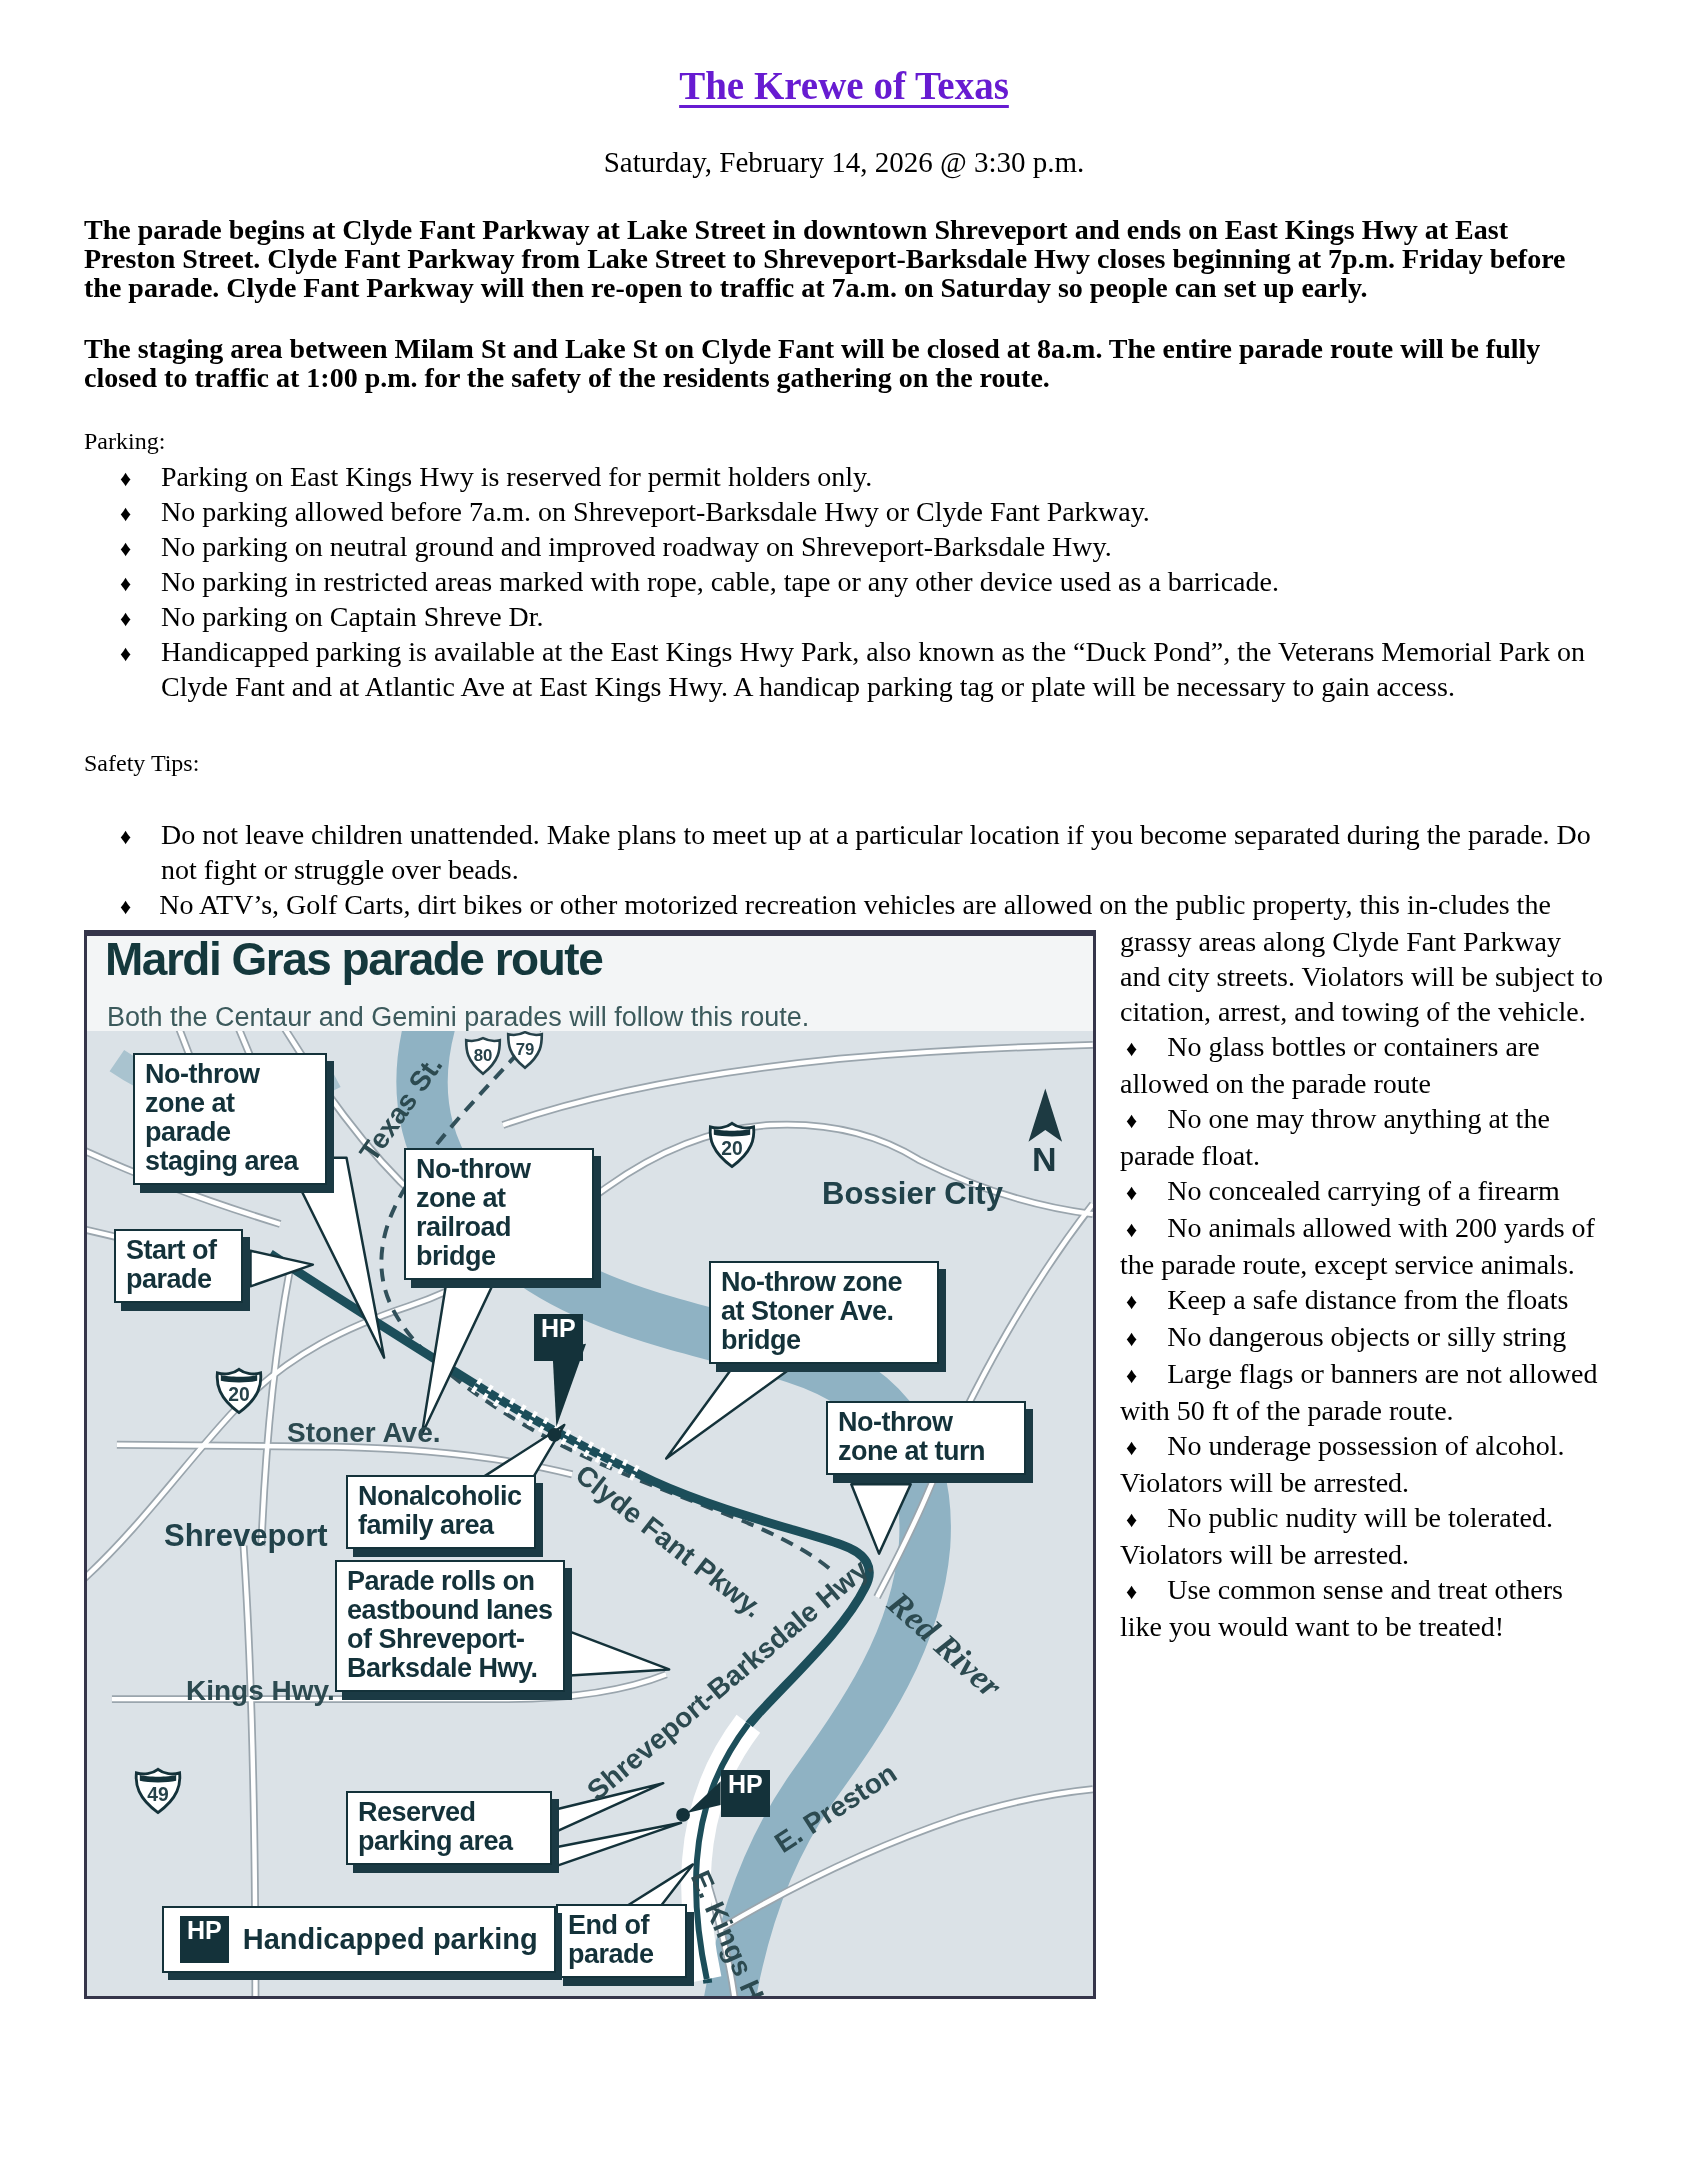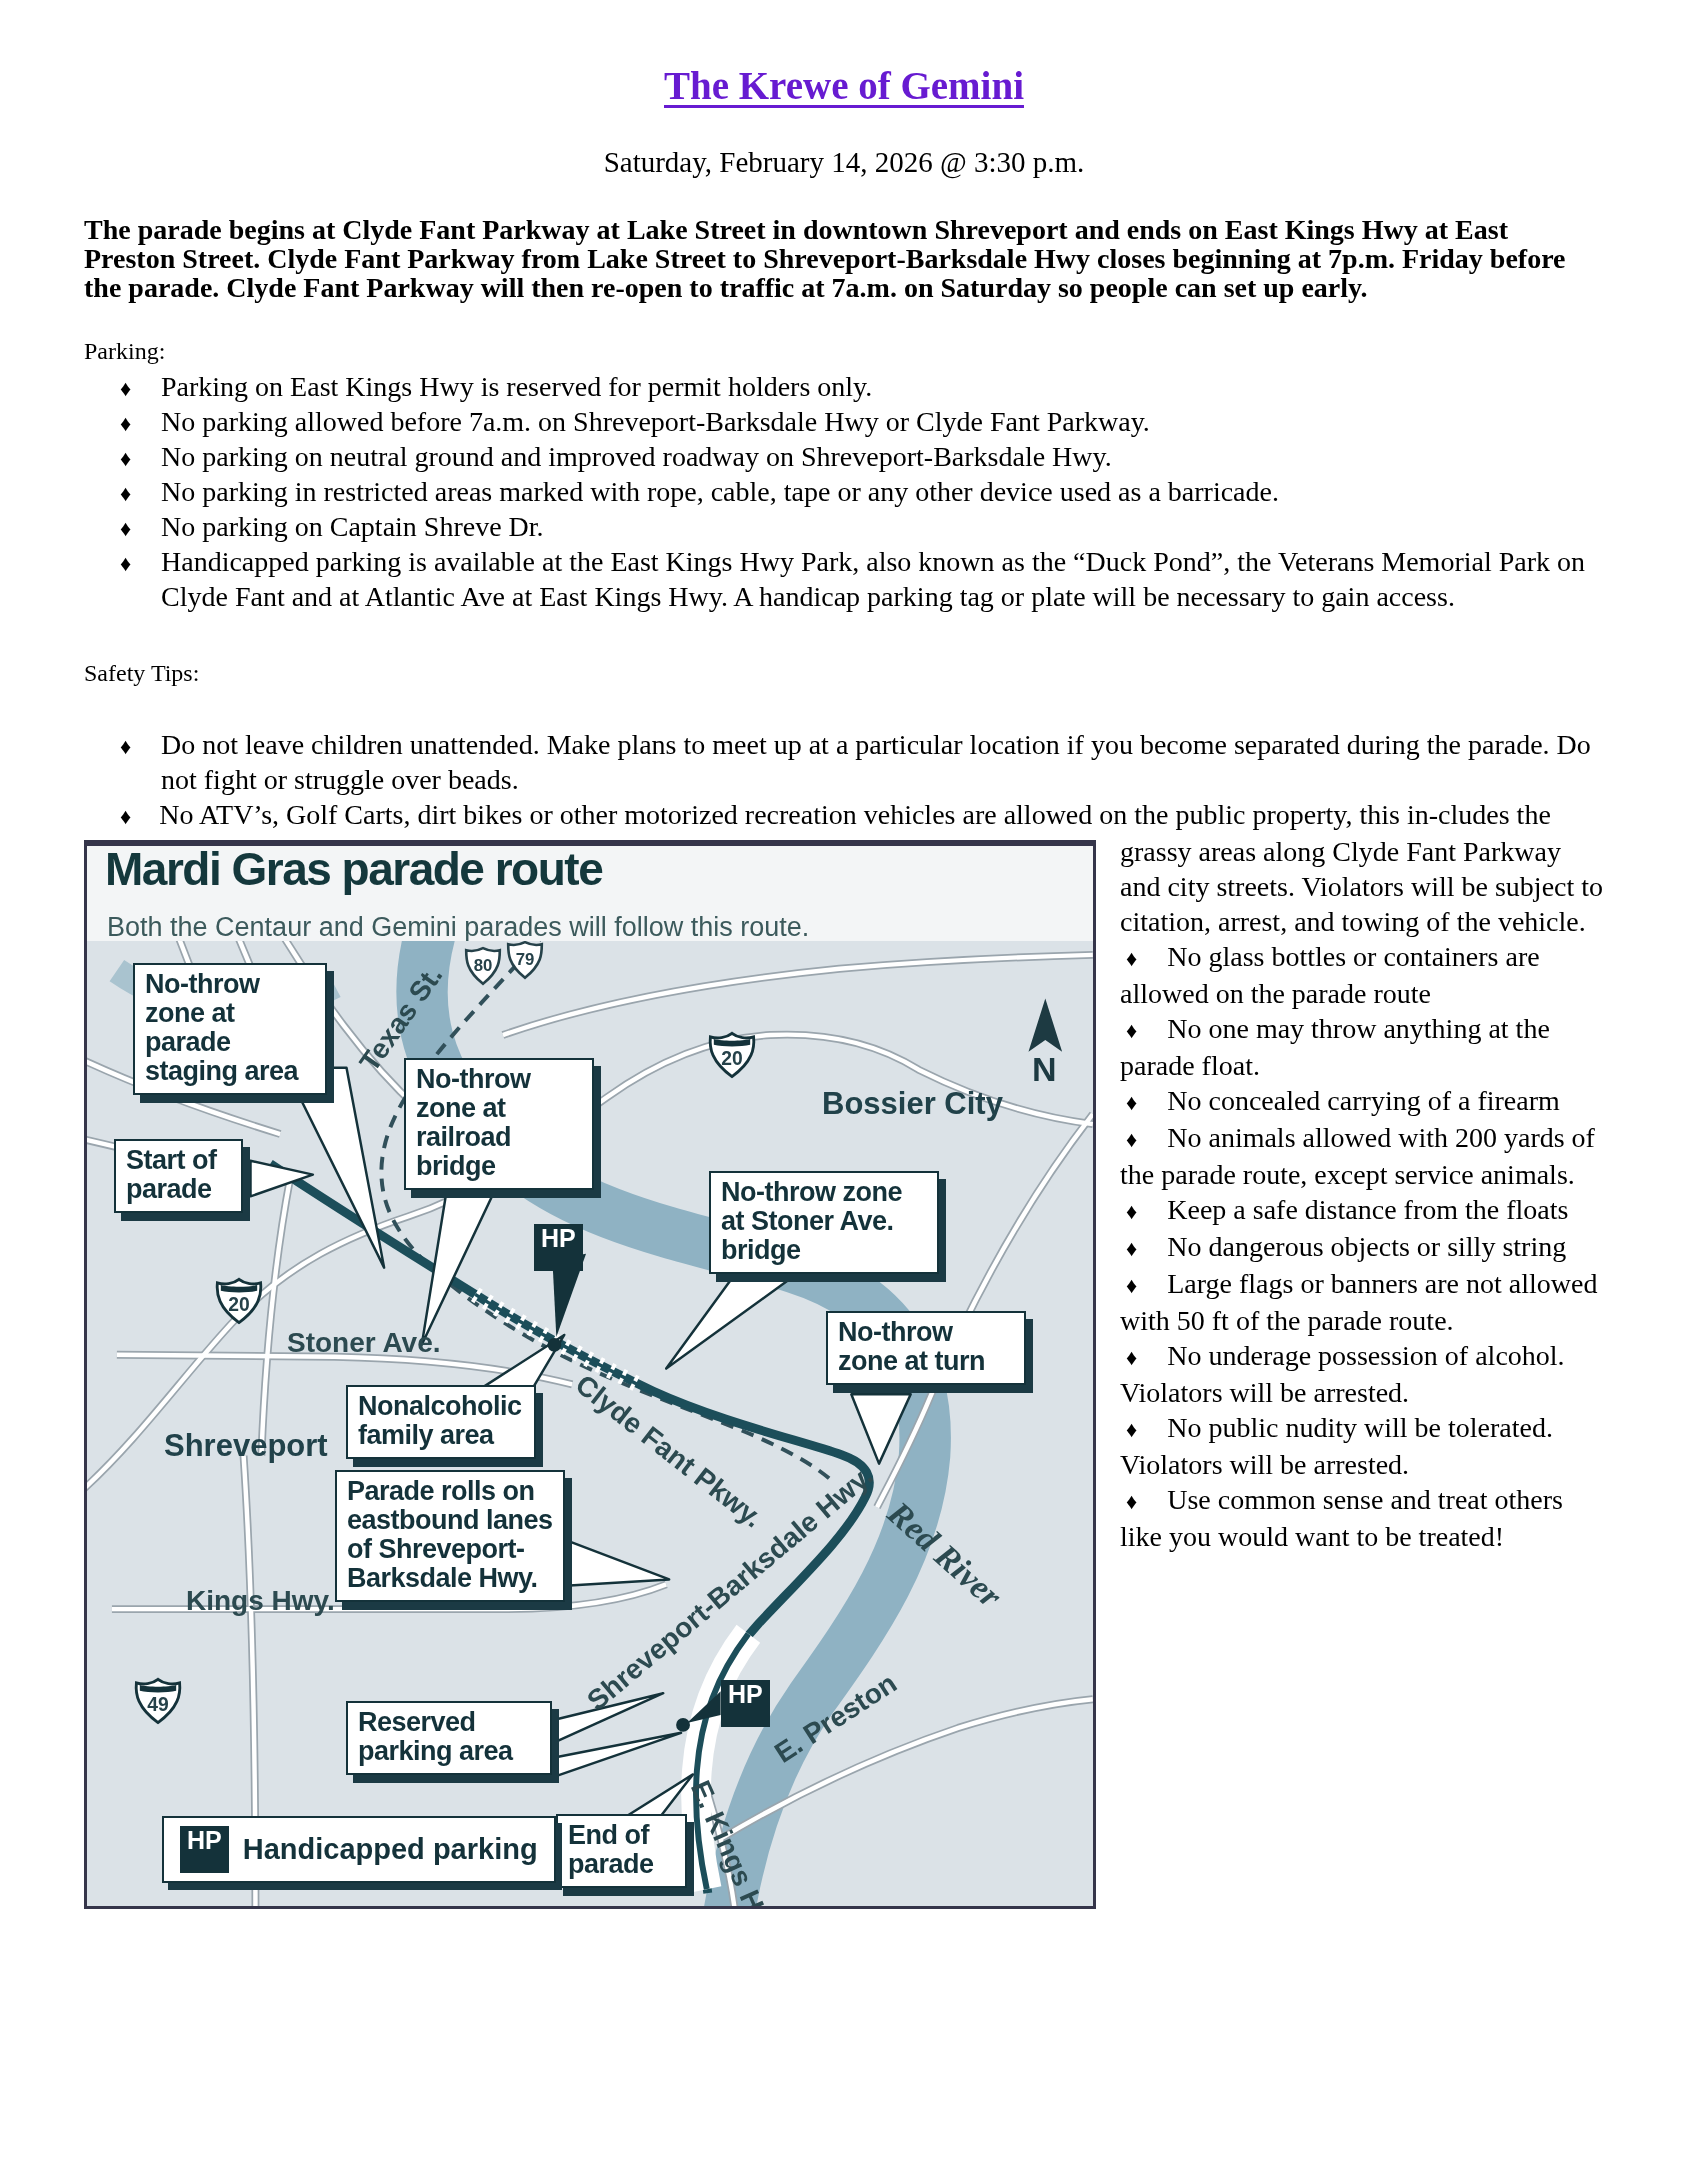--- a/index.html
+++ b/index.html
@@ -47,26 +47,27 @@
   .shield{position:absolute;}
   .nlbl{position:absolute;font-family:"Liberation Sans",sans-serif;font-weight:bold;font-size:34px;color:#1d3a42;}
 </style>
 </head>
 <body>
 
 <div class="page">
   <div class="content">
 
     <div class="doc-title">
-      <span>The Krewe of Gemini</span>
+      <span>The Krewe of Texas</span>
     </div>
 
     <div class="dateline">Saturday, February 14, 2026 @ 3:30 p.m.</div>
 
     <p class="body">The parade begins at Clyde Fant Parkway at Lake Street in downtown Shreveport and ends on East Kings Hwy at East Preston Street. Clyde Fant Parkway from Lake Street to Shreveport-Barksdale Hwy closes beginning at 7p.m. Friday before the parade.  Clyde Fant Parkway will then re-open to traffic at 7a.m. on Saturday so people can set up early.</p>
+    <p class="body">The staging area between Milam St and Lake St on Clyde Fant will be closed at 8a.m.  The entire parade route will be fully closed to traffic at 1:00 p.m. for the safety of the residents gathering on the route.</p>
 
     <div class="heading">Parking:</div>
     <div class="bullets">
       <div class="bullet"><span class="dm">♦</span><span>Parking on East Kings Hwy is reserved for permit holders only.</span></div>
       <div class="bullet"><span class="dm">♦</span><span>No parking allowed before 7a.m. on Shreveport-Barksdale Hwy or Clyde Fant Parkway.</span></div>
       <div class="bullet"><span class="dm">♦</span><span>No parking on neutral ground and improved roadway  on Shreveport-Barksdale Hwy.</span></div>
       <div class="bullet"><span class="dm">♦</span><span>No parking in restricted areas marked with rope, cable, tape or any other device used as a barricade.</span></div>
       <div class="bullet"><span class="dm">♦</span><span>No parking on Captain Shreve Dr.</span></div>
       <div class="bullet"><span class="dm">♦</span><span>Handicapped parking is available at the East Kings Hwy Park, also known as the “Duck Pond”, the Veterans Memorial Park on Clyde Fant and at Atlantic Ave at East Kings Hwy.  A handicap parking tag or plate will be necessary to gain access.</span></div>
     </div>

